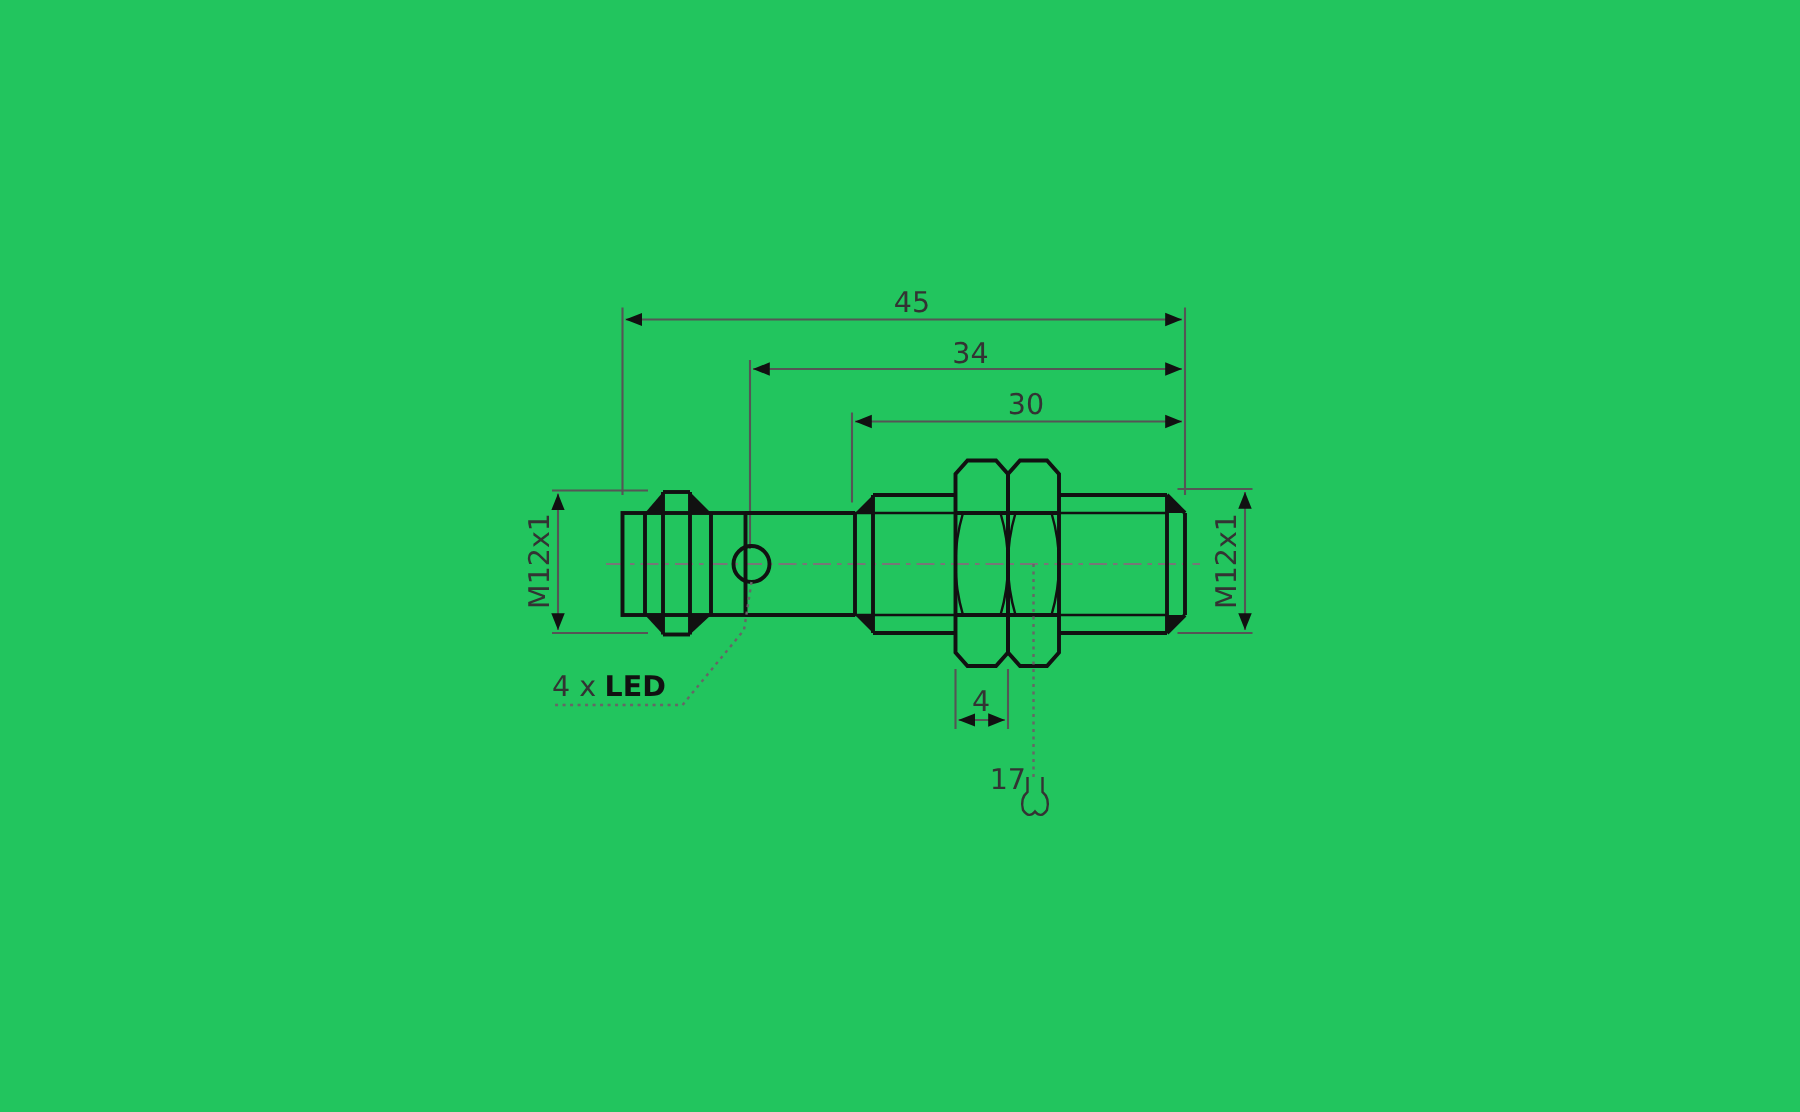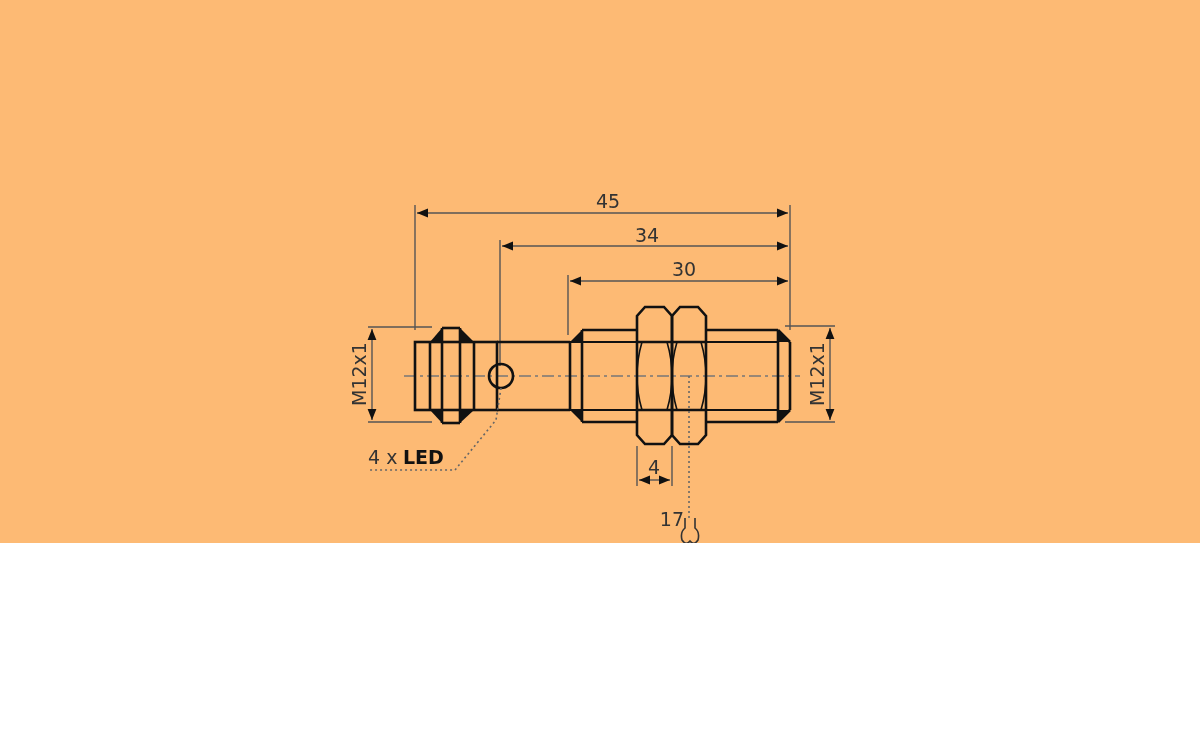--- a/index.html
+++ b/index.html
@@ -1,16 +1,16 @@
 <!DOCTYPE html>
 <html><head>
 <meta charset="utf-8">
 <style>
   html, body { margin: 0; padding: 0; background: #ffffff; }
-  .canvas { position: relative; width: 1200px; height: 543px; background: #fdba74; overflow: hidden; }
+  .canvas { position: relative; width: 1200px; height: 741px; background: #22c55e; overflow: hidden; }
   svg { position: absolute; left: 0; top: 0; }
   .dimtext { font-family: "DejaVu Sans", sans-serif; font-size: 19px; fill: #333333; }
   .bold { font-weight: bold; fill: #111111; }
   .outline { stroke: #111111; stroke-width: 2.6; fill: none; }
   .thin { stroke: #555555; stroke-width: 1.4; fill: none; }
   .center { stroke: #777777; stroke-width: 1.3; fill: none; stroke-dasharray: 12 4 3 4; }
   .dotted { stroke: #666666; stroke-width: 1.6; fill: none; stroke-dasharray: 2 3; }
   .dimline { stroke: #555555; stroke-width: 1.4; }
   .arrow { fill: #111111; }
   .blk { fill: #111111; }

